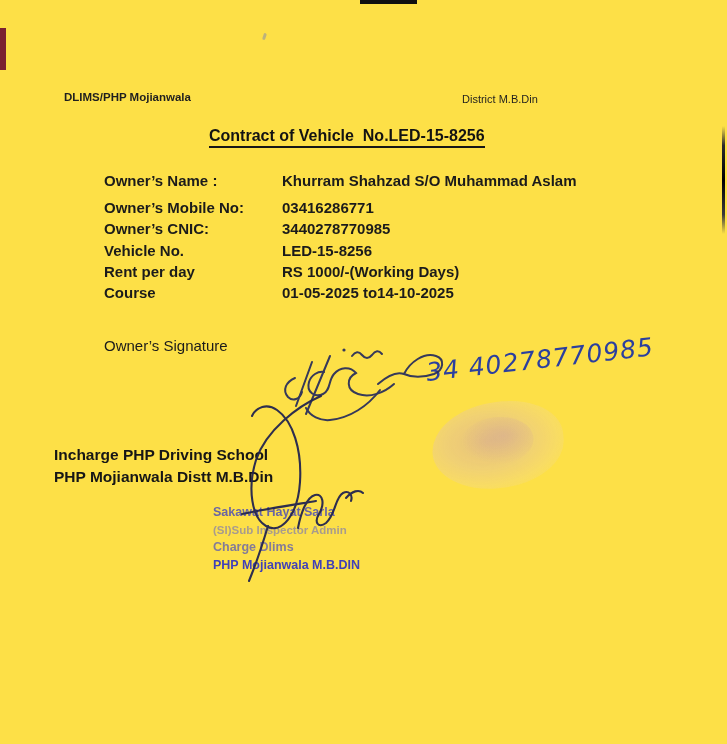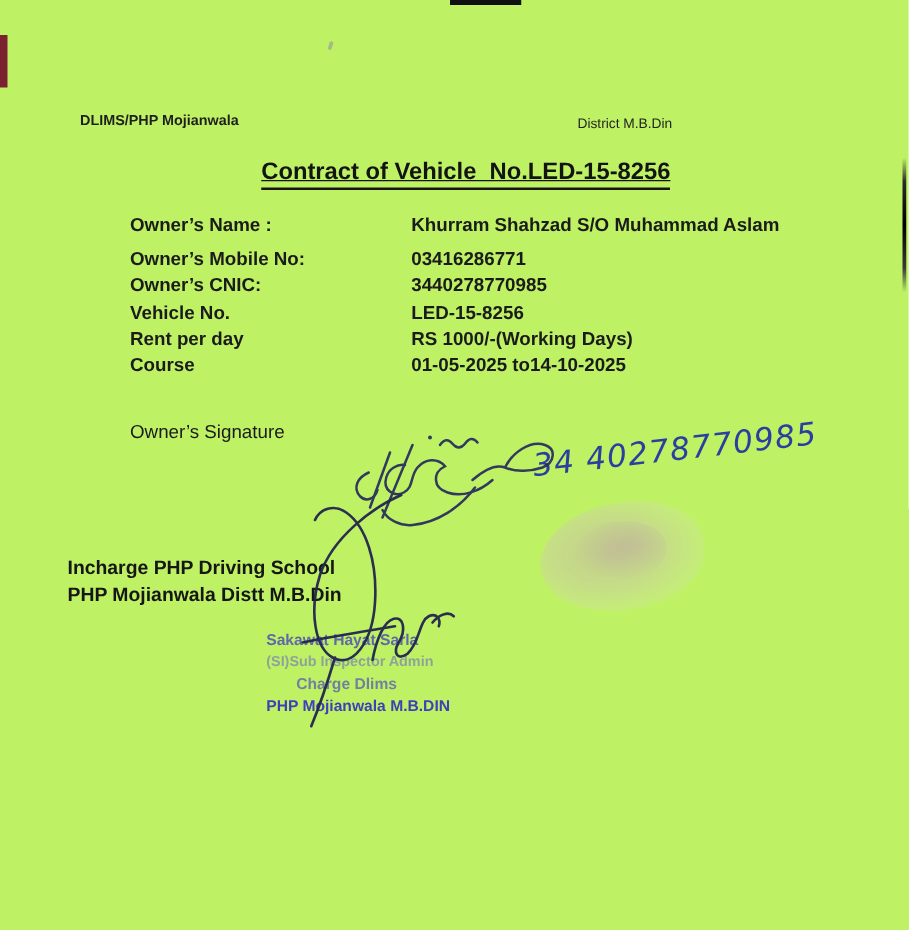--- a/index.html
+++ b/index.html
@@ -1,32 +1,32 @@
 <!DOCTYPE html>
 <html><head>
 <meta charset="utf-8">
 <style>
   html,body{margin:0;padding:0;background:#ffffff;}
-  .page{position:relative;width:727px;height:744px;background:#bef264;overflow:hidden;
+  .page{position:relative;width:727px;height:744px;background:#fde047;overflow:hidden;
         font-family:"Liberation Sans",sans-serif;color:#1c1c1c;}
   
   .artifact-top-bar{position:absolute;left:360px;top:0;width:57px;height:4px;background:#101010;}
   .artifact-right-line{position:absolute;left:722px;top:126px;width:3px;height:108px;
         background:linear-gradient(180deg,rgba(0,0,0,0) 0%,#2a2a2a 18%,#000 50%,#3a3a3a 82%,rgba(0,0,0,0) 100%);}
   .artifact-left-red{position:absolute;left:0;top:28px;width:6px;height:42px;background:#7b2230;}
   .artifact-speck{position:absolute;left:263px;top:33px;width:3px;height:7px;background:#9a9a9a;
         transform:rotate(18deg);opacity:.65;border-radius:2px;}
   
   .hdr-left{position:absolute;left:64px;top:91px;font-size:11.5px;font-weight:700;color:#1f1f1f;}
   .hdr-right{position:absolute;left:462px;top:93px;font-size:11px;font-weight:400;color:#1f1f1f;}
-  .doc-title{position:absolute;left:209px;top:127px;font-size:19px;font-weight:700;color:#131313;
-        border-bottom:2px solid #161616;padding-bottom:1px;white-space:pre;text-decoration:underline;}
+  .doc-title{position:absolute;left:209px;top:127px;font-size:16px;font-weight:700;color:#131313;
+        border-bottom:2px solid #161616;padding-bottom:1px;white-space:pre;}
   
   .fields{position:absolute;left:104px;top:170px;width:520px;font-size:15px;font-weight:600;color:#1b1b1b;}
-  .frow{display:flex;line-height:21px;gap:47px;}
+  .frow{display:flex;line-height:21px;}
   .frow .flabel{width:178px;flex:0 0 178px;}
   .frow .fvalue{white-space:pre;text-align:center;}
   .frow.r0{margin-bottom:4px;}
   .frow.r1{margin-bottom:2px;}
   .frow.r3{margin-bottom:1px;}
   .sig-label{position:absolute;left:104px;top:337px;font-size:15px;font-weight:400;color:#1b1b1b;}
   .incharge{position:absolute;left:54px;top:444px;font-size:15.5px;font-weight:600;line-height:22px;color:#161616;}
   
   .hand-cnic{position:absolute;left:428px;top:358px;width:230px;font-size:25px;font-style:italic;
         letter-spacing:1px;color:#2b3f9f;transform:rotate(-6.5deg);transform-origin:left bottom;
@@ -34,21 +34,21 @@
   
   .thumbprint{position:absolute;left:432px;top:402px;width:132px;height:86px;transform:rotate(-6deg);
         border-radius:55% 45% 52% 48%;opacity:.85;
         background:radial-gradient(ellipse at 42% 45%,rgba(201,152,196,.50) 0%,rgba(214,176,210,.38) 40%,rgba(228,202,226,.22) 65%,rgba(235,218,233,.10) 80%,rgba(255,255,255,0) 95%);}
   .thumbprint .inner{position:absolute;left:22%;top:18%;width:55%;height:55%;border-radius:50%;
         background:radial-gradient(ellipse at 60% 40%,rgba(188,138,186,.35),rgba(255,255,255,0) 70%);}
   
   .stamp{position:absolute;left:213px;top:504px;font-size:12.5px;font-weight:700;line-height:17.5px;white-space:nowrap;}
   .stamp .s1{color:#5050b4;opacity:.85;}
   .stamp .s2{color:#6b6bc0;opacity:.58;font-size:11.5px;}
-  .stamp .s3{color:#5555b8;opacity:.72;margin-left:24px;}
+  .stamp .s3{color:#5555b8;opacity:.72;}
   .stamp .s4{color:#3d3dbb;opacity:.98;}
   .overlay{position:absolute;left:0;top:0;pointer-events:none;}
 </style>
 </head>
 <body>
 
 <div class="page">
 
   <div class="artifact-top-bar"></div>
   <div class="artifact-right-line"></div>

